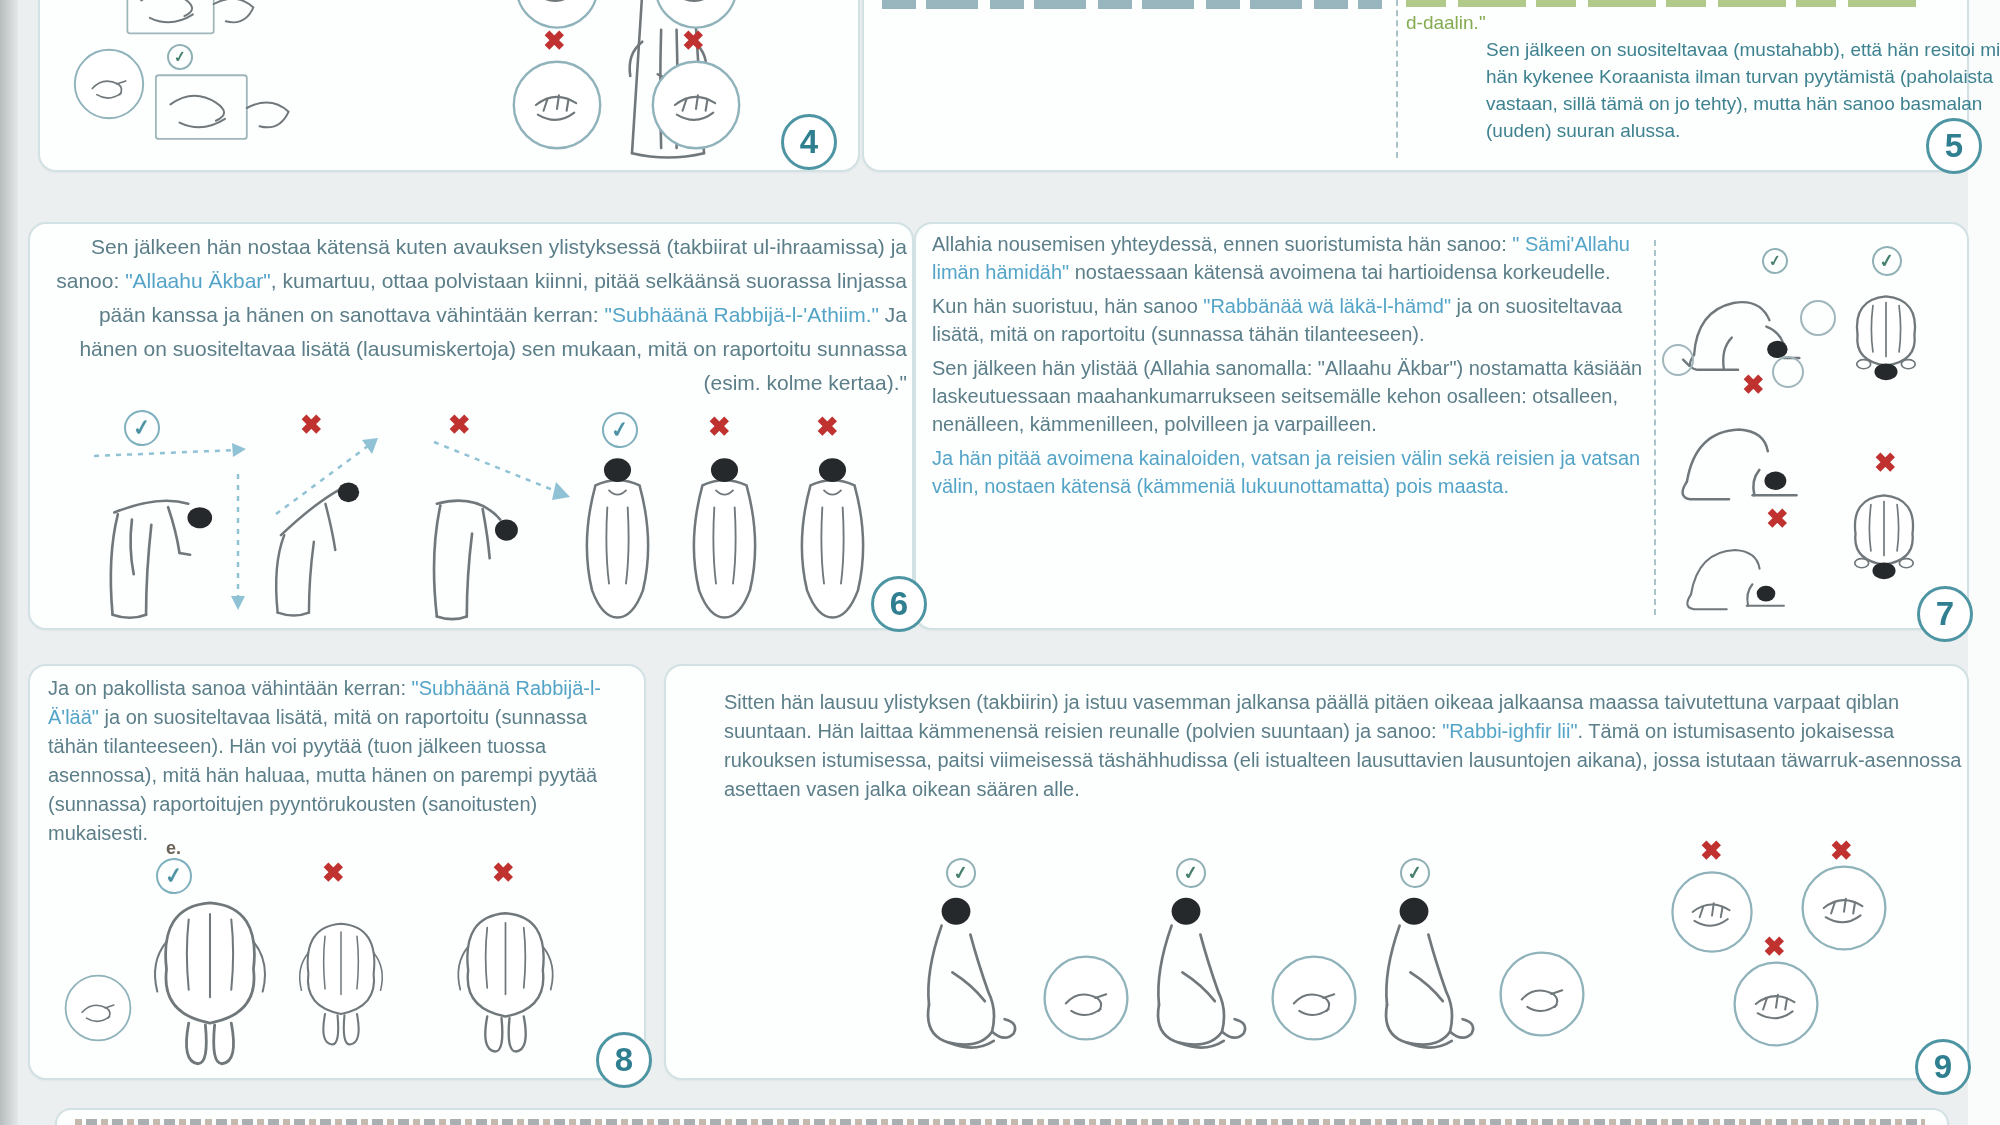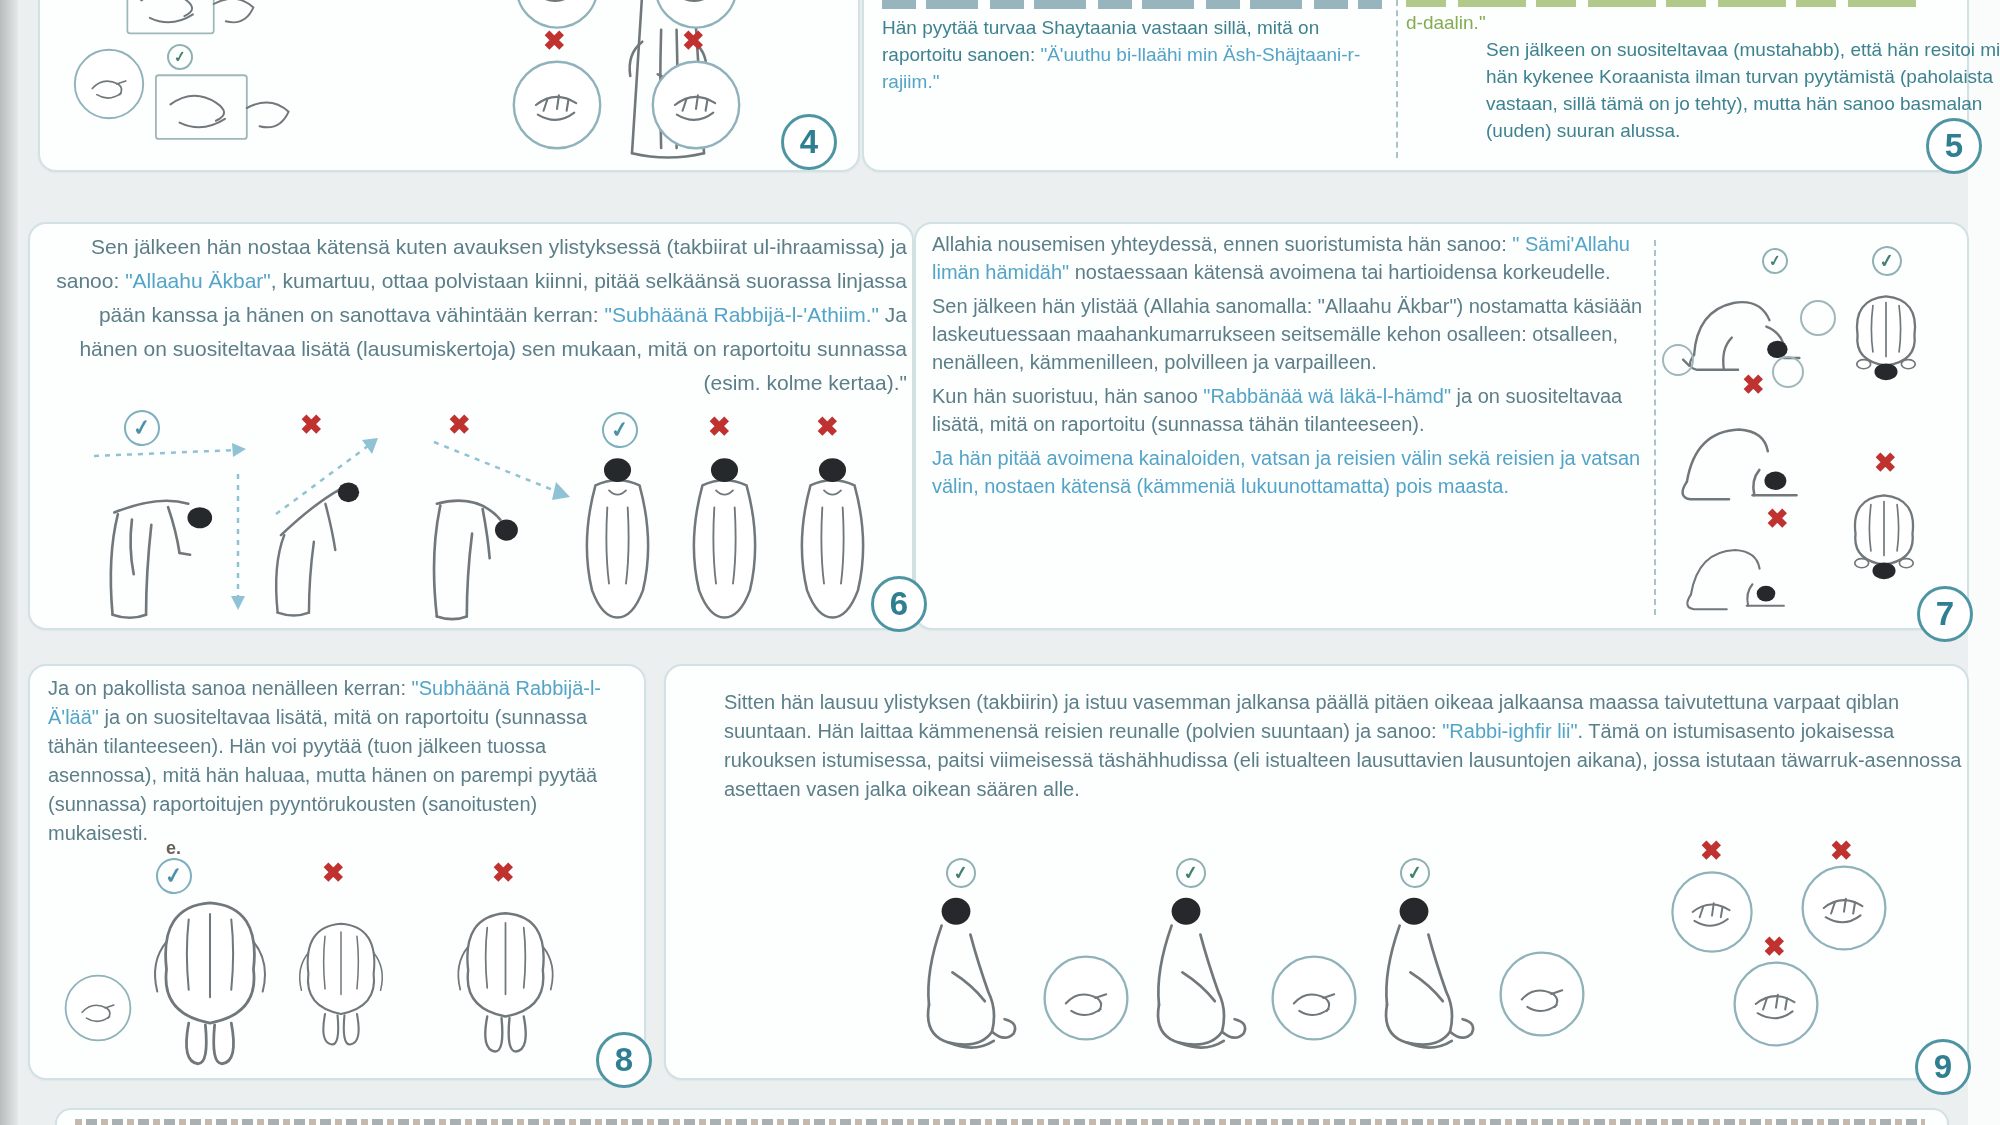--- a/index.html
+++ b/index.html
@@ -224,23 +224,20 @@
   <svg class="fig" style="left:648px;top:57px;width:96px;height:96px;" viewBox="0 0 100 100">
       <use href="#sym-hand-x-circle"></use>
     </svg>
   <div class="badge" style="left:781px;top:114px;">
       <span>4</span>
     </div>
 
   <div class="panel" style="left:862px;top:-62px;width:1103px;height:230px;"></div>
   <div class="divider" style="left:1396px;top:0;height:158px;"></div>
   <div class="cutline" style="left:882px;top:0;width:500px;"></div>
-  <div class="txt t19 teal" style="left:882px;top:14px;width:508px;">
-    <span>Hän pyytää turvaa Shaytaania vastaan sillä, mitä on raportoitu sanoen: </span><span class="blue">"Ä'uuthu bi-llaähi min Äsh-Shäjtaani-r-rajiim."</span>
-  </div>
   <div class="cutline green-bar" style="left:1406px;top:0;width:520px;height:7px;"></div>
   <div class="txt t19 green" style="left:1406px;top:9px;width:540px;">d-daalin."</div>
   <div class="txt t19 teal" style="left:1486px;top:36px;width:548px;">Sen jälkeen on suositeltavaa (mustahabb), että hän resitoi mitä hän kykenee Koraanista ilman turvan pyytämistä (paholaista vastaan, sillä tämä on jo tehty), mutta hän sanoo basmalan (uuden) suuran alussa.</div>
   <div class="badge" style="left:1926px;top:118px;">
       <span>5</span>
     </div>
 
   <div class="panel" style="left:28px;top:222px;width:882px;height:404px;"></div>
   <div class="txt t21" style="left:45px;top:230px;width:862px;">
     <span>Sen jälkeen hän nostaa kätensä kuten avauksen ylistyksessä (takbiirat ul-ihraamissa) ja sanoo: </span><span class="blue">"Allaahu Äkbar"</span><span>, kumartuu, ottaa polvistaan kiinni, pitää selkäänsä suorassa linjassa pään kanssa ja hänen on sanottava vähintään kerran: </span><span class="blue">"Subhäänä Rabbijä-l-'Athiim."</span><span> Ja hänen on suositeltavaa lisätä (lausumiskertoja) sen mukaan, mitä on raportoitu sunnassa (esim. kolme kertaa)."</span>
@@ -289,22 +286,22 @@
   <svg class="fig" style="left:780px;top:448px;width:105px;height:178px;" viewBox="0 0 120 210">
       <use href="#sym-bow-rear"></use>
     </svg>
   <div class="badge" style="left:871px;top:576px;">
       <span>6</span>
     </div>
 
   <div class="panel" style="left:914px;top:222px;width:1051px;height:404px;"></div>
   <div class="txt t20" style="left:932px;top:230px;width:714px;">
     <p class="para"><span>Allahia nousemisen yhteydessä, ennen suoristumista hän sanoo: </span><span class="blue">" Sämi'Allahu limän hämidäh"</span><span> nostaessaan kätensä avoimena tai hartioidensa korkeudelle.</span></p>
+    <p class="para"><span>Kun hän suoristuu, hän sanoo </span><span class="blue">"Rabbänää wä läkä-l-hämd"</span><span> ja on suositeltavaa lisätä, mitä on raportoitu (sunnassa tähän tilanteeseen).</span></p>
     <p class="para">Sen jälkeen hän ylistää (Allahia sanomalla: "Allaahu Äkbar") nostamatta käsiään laskeutuessaan maahankumarrukseen seitsemälle kehon osalleen: otsalleen, nenälleen, kämmenilleen, polvilleen ja varpailleen.</p>
-    <p class="para"><span>Kun hän suoristuu, hän sanoo </span><span class="blue">"Rabbänää wä läkä-l-hämd"</span><span> ja on suositeltavaa lisätä, mitä on raportoitu (sunnassa tähän tilanteeseen).</span></p>
     <p class="para blue">Ja hän pitää avoimena kainaloiden, vatsan ja reisien välin sekä reisien ja vatsan välin, nostaen kätensä (kämmeniä lukuunottamatta) pois maasta.</p>
   </div>
   <div class="divider" style="left:1654px;top:240px;height:375px;"></div>
   <div class="check" style="left:1762px;top:248px;width:22px;height:22px;font-size:15px;">
       <span>✓</span>
     </div>
   <svg class="fig" style="left:1666px;top:270px;width:152px;height:110px;" viewBox="0 0 170 140">
       <use href="#sym-pro-side-a"></use>
     </svg>
   <svg class="fig" style="left:1660px;top:300px;width:180px;height:100px;" viewBox="0 0 180 100">
@@ -329,21 +326,21 @@
   <div class="xmark" style="left:1766px;top:506px;">✖</div>
   <svg class="fig" style="left:1662px;top:520px;width:148px;height:100px;" viewBox="0 0 170 140">
       <use href="#sym-pro-side-b"></use>
     </svg>
   <div class="badge" style="left:1917px;top:586px;">
       <span>7</span>
     </div>
 
   <div class="panel" style="left:28px;top:664px;width:614px;height:412px;"></div>
   <div class="txt t29" style="left:48px;top:674px;width:586px;">
-    <span>Ja on pakollista sanoa nenälleen kerran: </span><span class="blue">"Subhäänä Rabbijä-l-Ä'lää"</span><span> ja on suositeltavaa lisätä, mitä on raportoitu (sunnassa tähän tilanteeseen). Hän voi pyytää (tuon jälkeen tuossa asennossa), mitä hän haluaa, mutta hänen on parempi pyytää (sunnassa) raportoitujen pyyntörukousten (sanoitusten) mukaisesti.</span>
+    <span>Ja on pakollista sanoa vähintään kerran: </span><span class="blue">"Subhäänä Rabbijä-l-Ä'lää"</span><span> ja on suositeltavaa lisätä, mitä on raportoitu (sunnassa tähän tilanteeseen). Hän voi pyytää (tuon jälkeen tuossa asennossa), mitä hän haluaa, mutta hänen on parempi pyytää (sunnassa) raportoitujen pyyntörukousten (sanoitusten) mukaisesti.</span>
   </div>
   <div class="label-e" style="left:166px;top:838px;">e.</div>
   <div class="check big" style="left:156px;top:858px;">
       <span>✓</span>
     </div>
   <div class="xmark" style="left:322px;top:860px;">✖</div>
   <div class="xmark" style="left:492px;top:860px;">✖</div>
   <svg class="fig" style="left:125px;top:888px;width:170px;height:185px;" viewBox="0 0 170 200">
       <use href="#sym-pro-rear8"></use>
     </svg>

